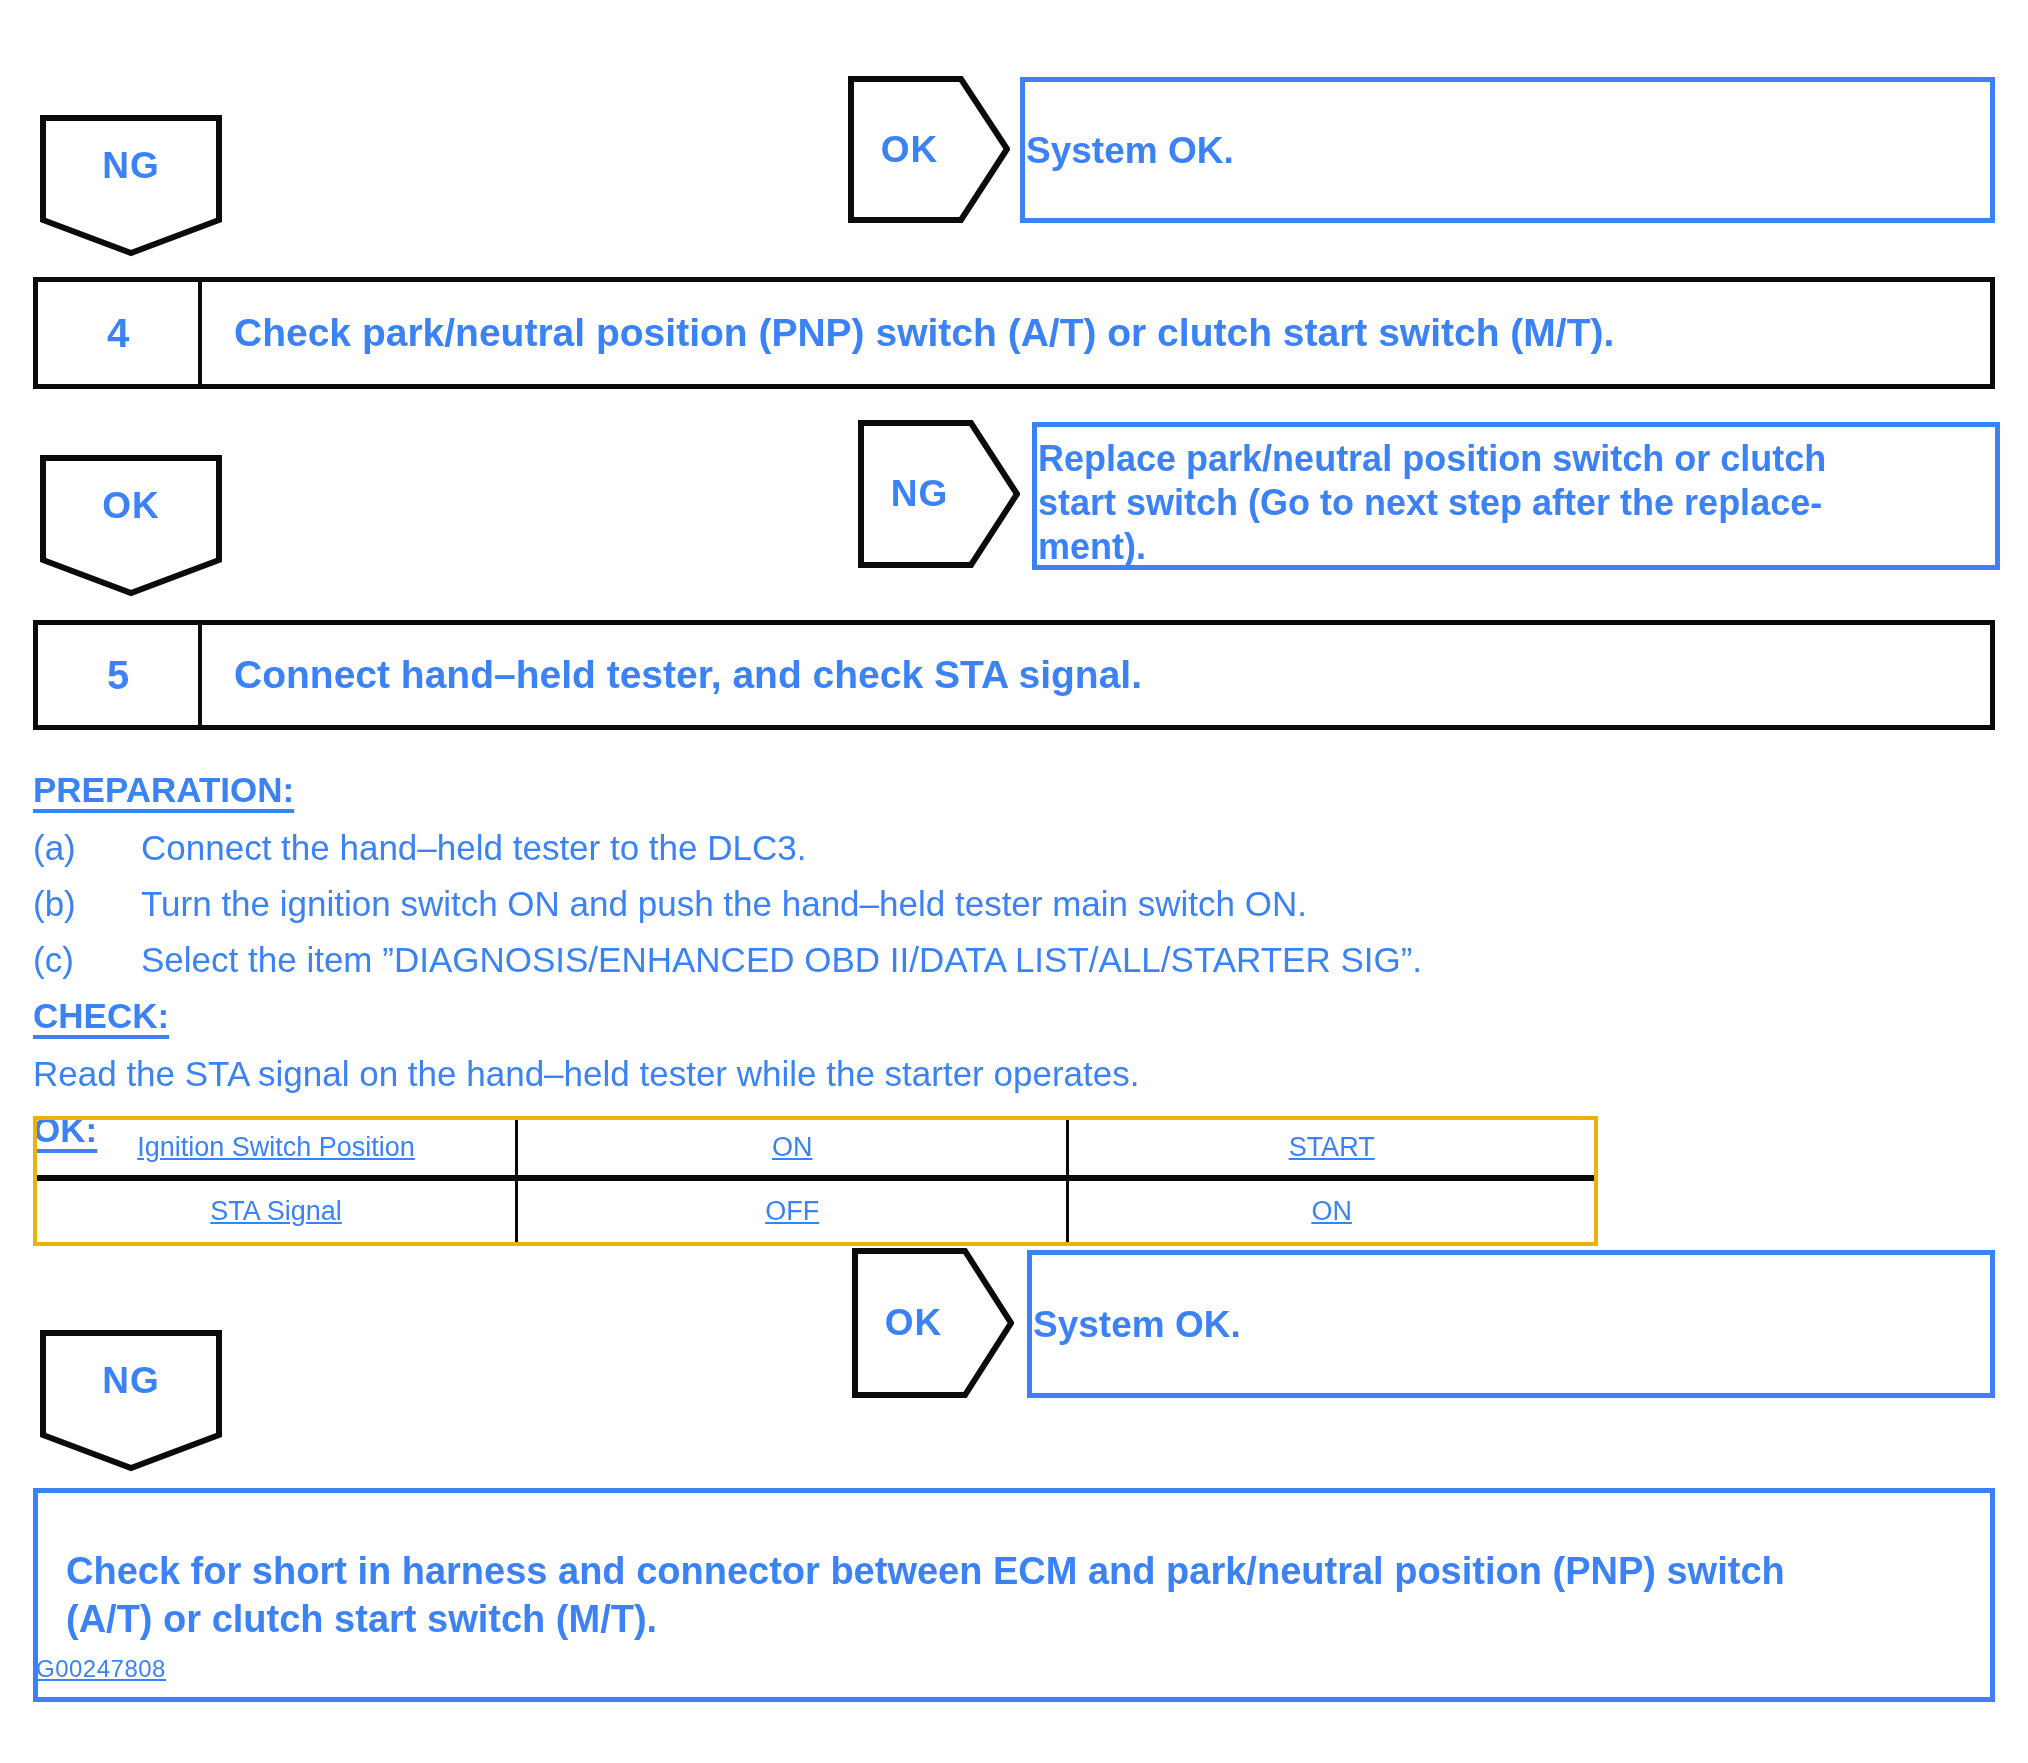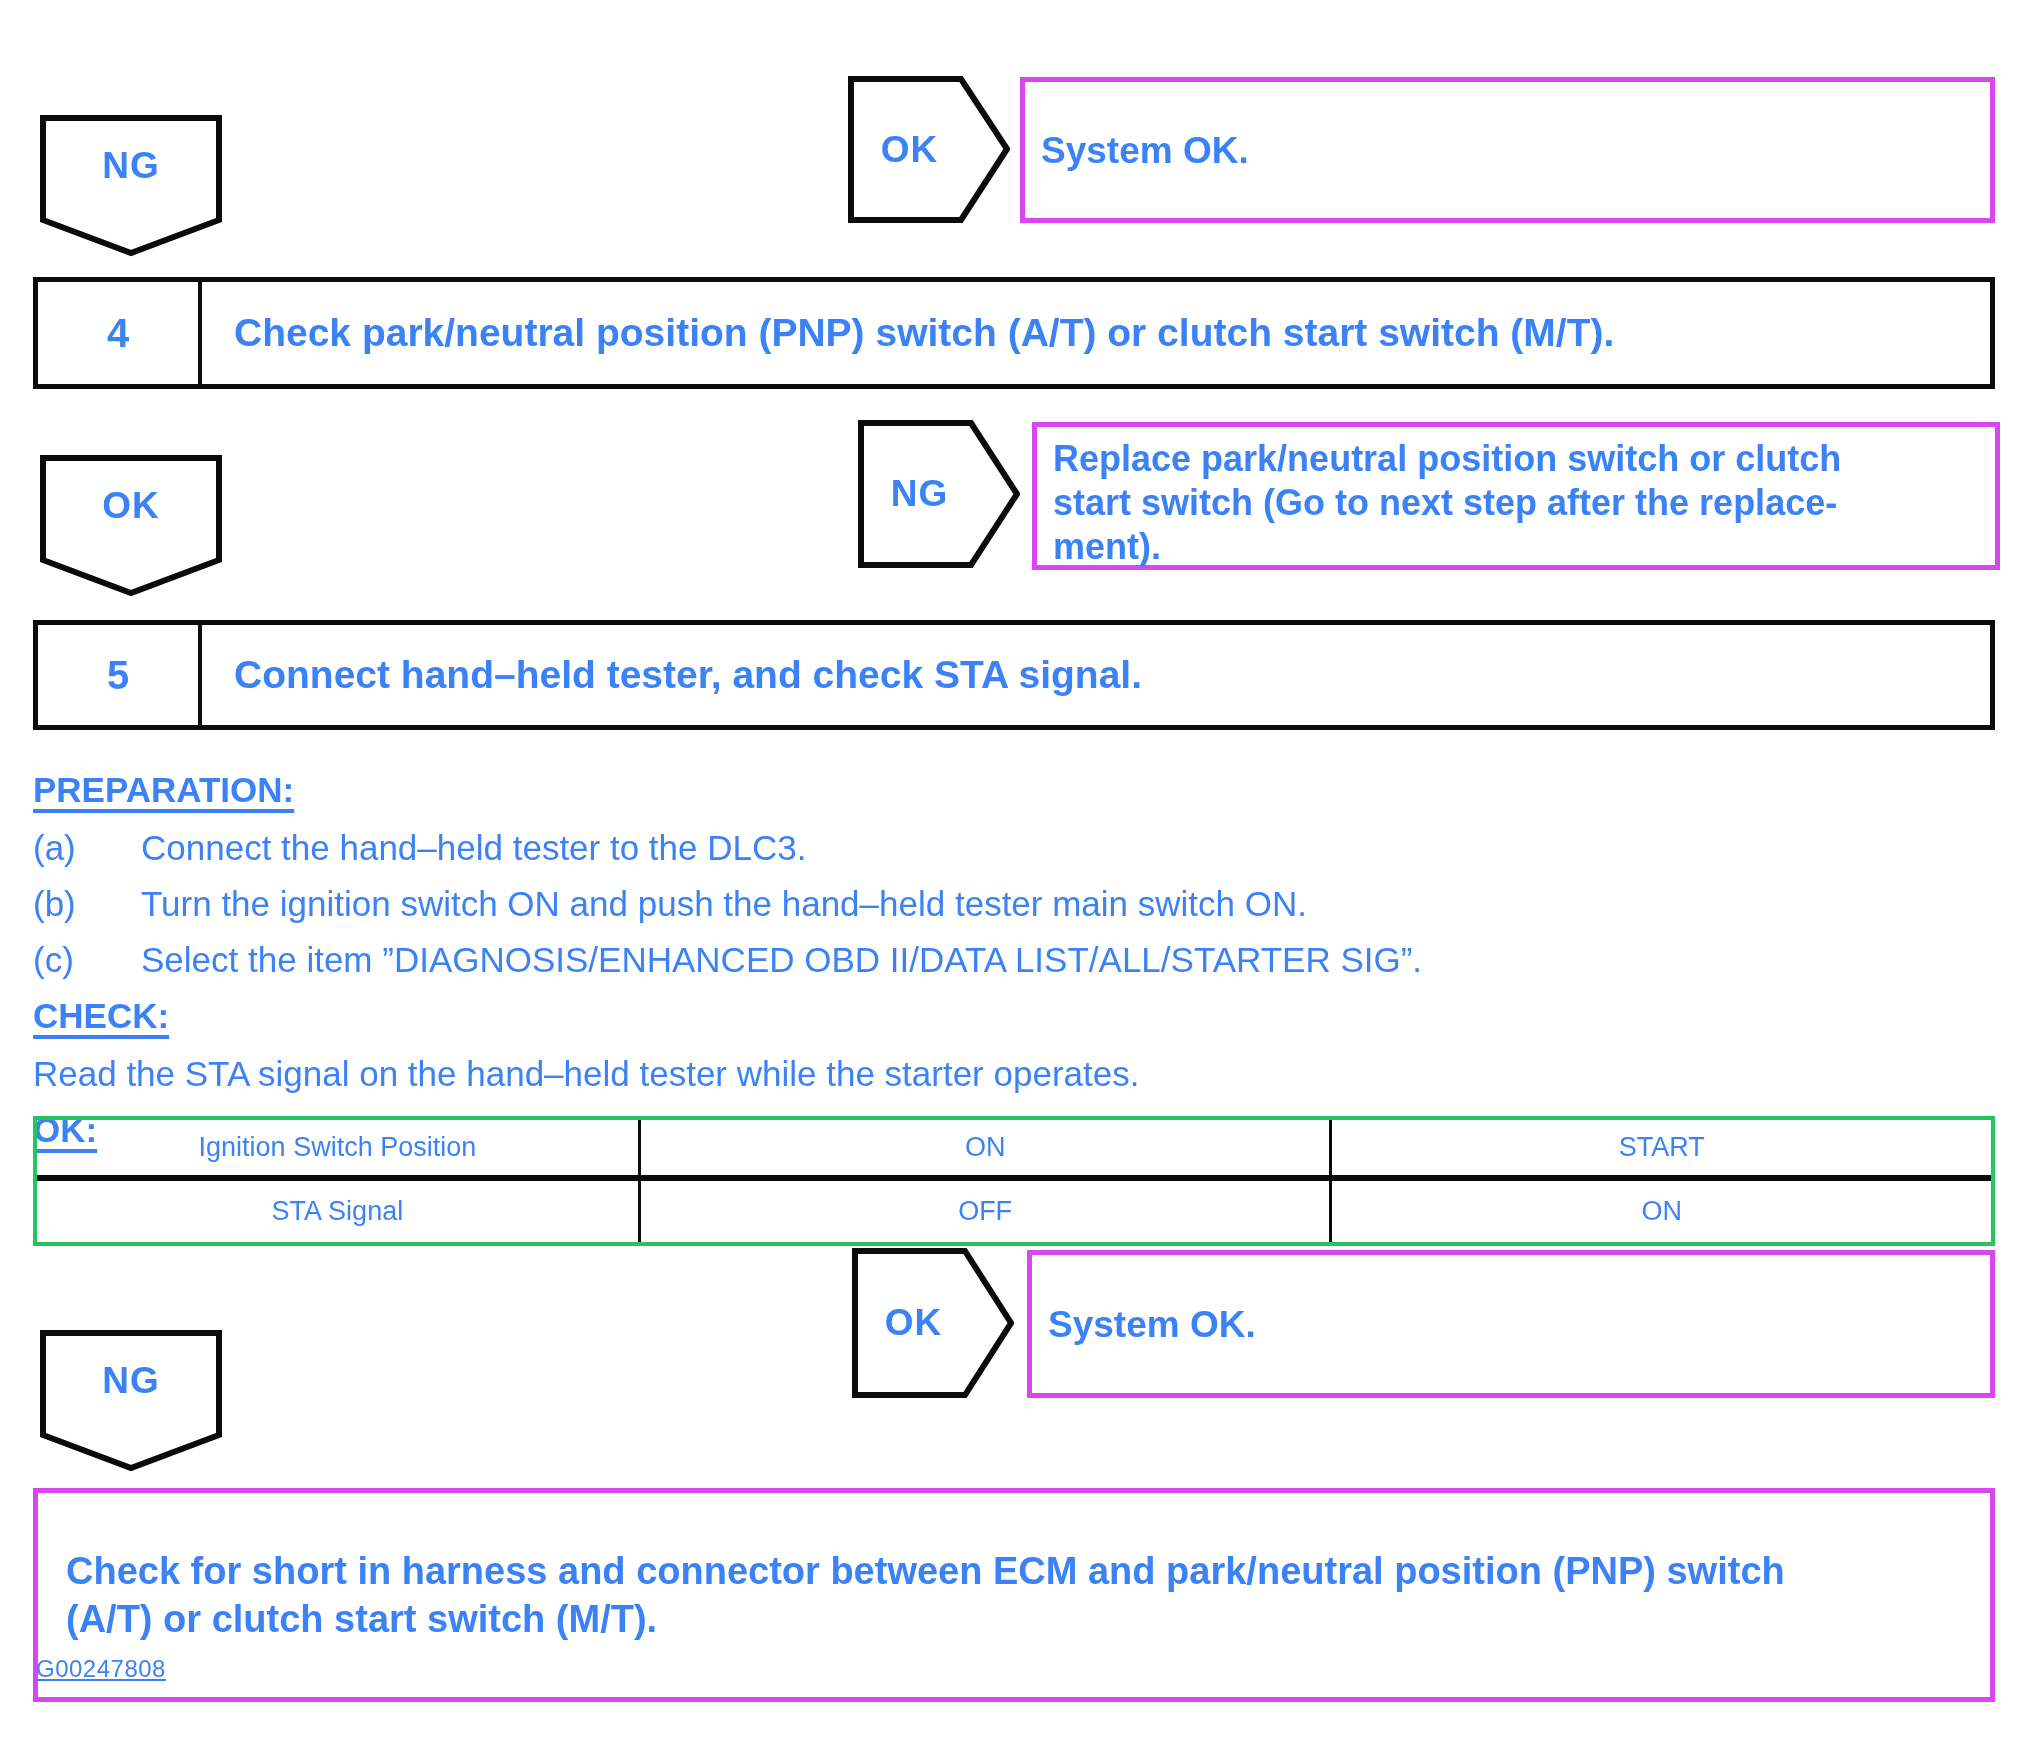--- a/index.html
+++ b/index.html
@@ -18,24 +18,24 @@
   .pent svg polygon{fill:#ffffff;stroke:#0b0b0b;stroke-width:6;stroke-linejoin:miter;}
   .pent-label{
     position:absolute;left:0;top:0;width:100%;height:100%;
     display:flex;align-items:center;justify-content:center;
     font-weight:bold;font-size:37px;letter-spacing:1px;
   }
   .pent-down .pent-label{height:72%;}
   .pent-right .pent-label{width:76%;}
   
   .rbox{
-    position:absolute;background:#ffffff;border:5px solid #d946ef;
+    position:absolute;background:#ffffff;border:5px solid #3b82f6;
     box-sizing:border-box;display:flex;flex-direction:column;justify-content:center;
     font-weight:bold;font-size:37px;line-height:45px;
-    padding:8px 16px;
+    padding:8px 1px;
   }
   .rbox.vcenter{justify-content:center;}
   .rbox.vtop{justify-content:flex-start;padding-top:10px;}
   
   .step{
     position:absolute;background:#ffffff;border:5px solid #0b0b0b;
     box-sizing:border-box;display:flex;align-items:stretch;
   }
   .step .num{
     width:160px;flex:0 0 160px;border-right:4px solid #0b0b0b;
@@ -52,23 +52,23 @@
     font-weight:bold;font-size:35px;line-height:44px;
     text-decoration:underline;text-decoration-thickness:4px;text-underline-offset:7px;
     margin:0 0 14px 0;
   }
   .heading.mt{margin-top:10px;}
   .prep-item{display:flex;font-size:35px;line-height:44px;margin:0 0 12px 0;}
   .prep-item .tag{flex:0 0 108px;}
   .body-line{font-size:35px;line-height:44px;margin:0 0 12px 0;}
   
   .sigtable{
-    position:absolute;left:33px;top:1116px;width:1962px;height:130px;
-    border:4px solid #22c55e;box-sizing:border-box;
-    display:grid;grid-template-columns:30.9% 35.4% 33.7%;grid-template-rows:1fr 1fr;
+    position:absolute;left:33px;top:1116px;width:1565px;height:130px;
+    border:4px solid #eab308;box-sizing:border-box;
+    display:grid;grid-template-columns:30.9% 35.4% 33.7%;grid-template-rows:1fr 1fr;text-decoration:underline;
   }
   .sigtable .cell{
     display:flex;align-items:center;justify-content:center;
     font-size:27px;box-sizing:border-box;
   }
   .sigtable .c1,.sigtable .c2{border-right:3px solid #0b0b0b;}
   .sigtable .r1{border-bottom:6px solid #0b0b0b;}
   .figid{position:absolute;left:36px;top:1655px;font-size:24px;letter-spacing:.5px;text-decoration:underline;}
   .final-line{white-space:nowrap;}
 </style>

